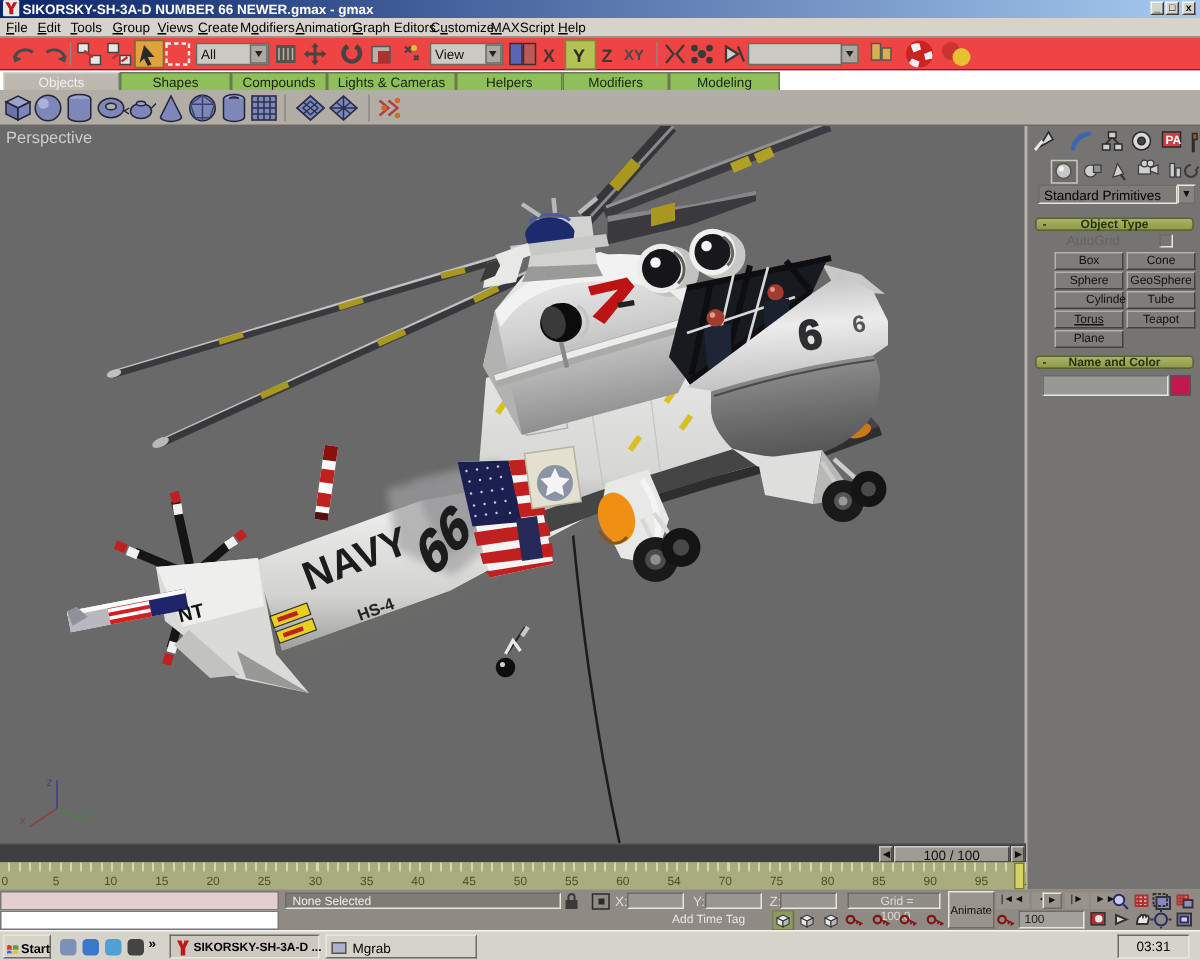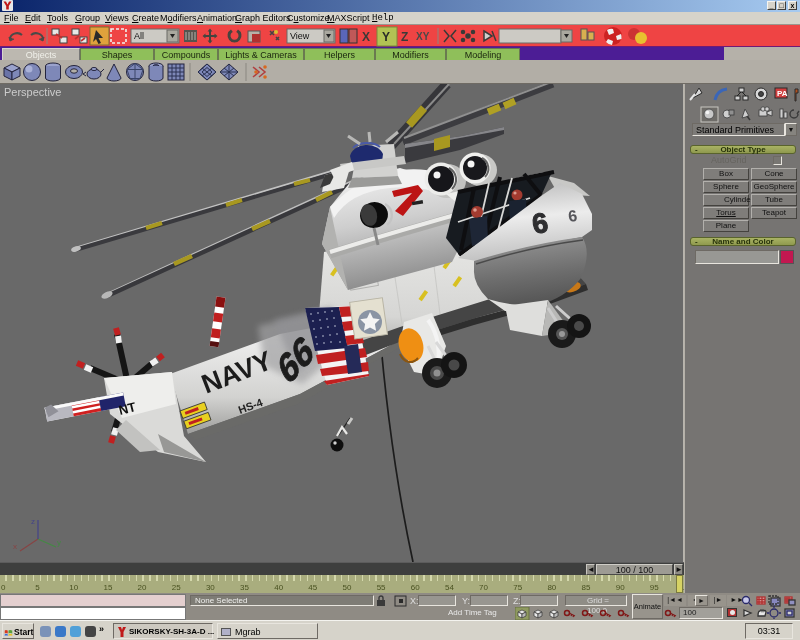--- a/index.html
+++ b/index.html
@@ -8,21 +8,21 @@
 
 #title{left:0;top:0;width:800px;height:12px;background:linear-gradient(to right,#0a246a,#a6caf0);}
 #title .txt{position:absolute;left:15px;top:1px;color:#fff;font-size:9px;font-weight:bold;letter-spacing:0px;white-space:nowrap;}
 .tbtn{position:absolute;top:1px;width:9px;height:9px;background:#d6d3ca;border:1px solid;border-color:#f5f4f0 #403f3c #403f3c #f5f4f0;color:#000;font-size:7px;line-height:7px;text-align:center;font-weight:bold;}
 
 #menu{left:0;top:12px;width:800px;height:13px;background:#d6d3ca;color:#000;font-size:9px;border-bottom:1px solid #9a968e;}
 #menu span{position:absolute;top:1px;}
 
 #tbar{left:0;top:25px;width:800px;height:22px;background:#ef4444;border-bottom:1px solid #701a75;}
 
-#tabs{left:0;top:47px;width:724px;height:13px;background:#4c1d95;}
+#tabs{left:0;top:47px;width:800px;height:13px;background:#ffffff;}
 .tab{position:absolute;top:1px;height:12px;font-size:9px;text-align:center;line-height:12px;color:#1a240e;background:#8fbf5a;border:1px solid #6a7a50;border-bottom:none;}
 .tab.active{background:#bcb8b0;color:#f0f0ea;border-color:#d8d5cc #777 #bcb8b0 #d8d5cc;}
 
 #irow{left:0;top:60px;width:800px;height:24px;background:#b2aea6;border-bottom:1px solid #6f6b64;}
 
 #vp{left:0;top:84px;width:684px;height:478px;background:#696969;border-right:1px solid #b8b5ae;}
 #vplabel{left:4px;top:2px;color:#cccccc;font-size:11px;}
 
 #cpanel{left:685px;top:84px;width:115px;height:509px;background:#767472;}
 
@@ -39,37 +39,38 @@
 .rollmin{position:absolute;left:4px;top:0;font-weight:bold;}
 .pbtn{width:46px;height:12px;background:#7f7d7a;border:1px solid;border-color:#b2b0ac #44423e #44423e #b2b0ac;color:#111;font-size:8px;text-align:center;line-height:10px;}
 </style></head>
 <body>
 <div id="root">
   <div id="title" class="abs">
     <svg width="11" height="11" style="position:absolute;left:2px;top:0px;" viewBox="0 0 11 11">
         <rect x="0" y="0" width="11" height="11" fill="#e8e8e8" rx="1"></rect>
         <path d="M1.5 1.5 L4 1.5 L5.5 4.5 L7 1.5 L9.5 1.5 L6.8 6 L6.8 9.5 L4.2 9.5 L4.2 6 Z" fill="#c01818"></path>
       </svg>
+      <div class="txt">SIKORSKY-SH-3A-D NUMBER 66 NEWER.gmax - gmax</div>
     <div class="tbtn" style="left:767px;">_</div>
     <div class="tbtn" style="left:777px;">□</div>
     <div class="tbtn" style="left:788px;">x</div>
   </div>
   <div id="menu" class="abs">
     <span style="left:4px;"><u>F</u>ile</span>
       <span style="left:25px;"><u>E</u>dit</span>
       <span style="left:47px;"><u>T</u>ools</span>
     <span style="left:75px;"><u>G</u>roup</span>
       <span style="left:105px;"><u>V</u>iews</span>
       <span style="left:132px;"><u>C</u>reate</span>
     <span style="left:160px;">M<u>o</u>difiers</span>
       <span style="left:197px;"><u>A</u>nimation</span>
       <span style="left:235px;"><u>G</u>raph Editors</span>
     <span style="left:287px;">C<u>u</u>stomize</span>
       <span style="left:327px;"><u>M</u>AXScript</span>
-      <span style="left:372px;font-family:Liberation Mono, monospace;"><u>H</u>elp</span>
+      <span style="left:372px;"><u>H</u>elp</span>
   </div>
   <div id="tbar" class="abs">
     <svg width="800" height="22" viewBox="0 0 800 22">
       <g fill="none" stroke="#4a4a48" stroke-width="2">
         <path d="M10,14 a7 6 0 0 1 12 -4"></path>
         <path d="M9,12 l1 4 l4 -2" fill="#4a4a48" stroke-width="1"></path>
         <path d="M31,10 a7 6 0 0 1 12 4"></path>
         <path d="M39,14 l4 2 l1 -4" fill="#4a4a48" stroke-width="1"></path>
       </g>
       <path d="M47,3 v16" stroke="#8a8780" stroke-width="1"></path>

